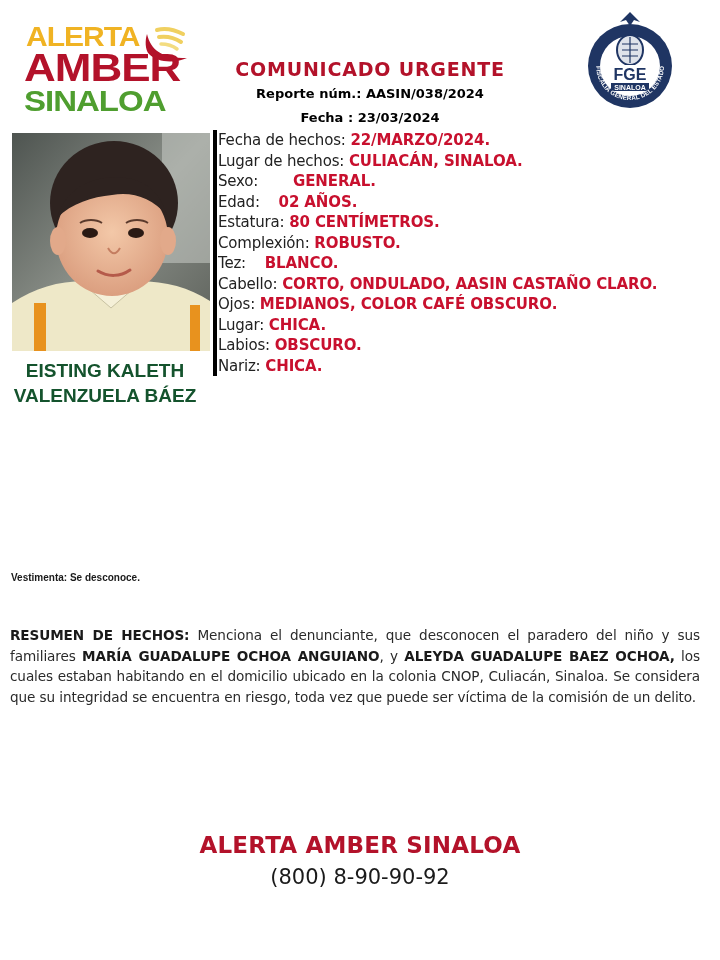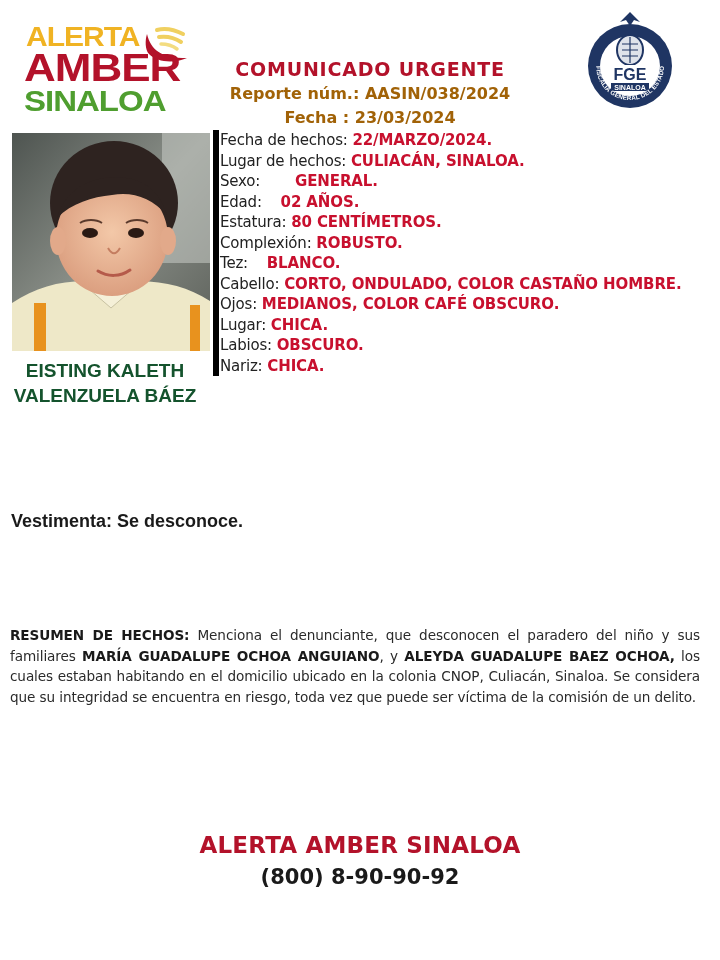--- a/index.html
+++ b/index.html
@@ -10,49 +10,49 @@
     .logo { position: absolute; left: 18px; top: 18px; width: 180px; height: 100px; }
     .logo .w { position: absolute; font-family: "Liberation Sans", sans-serif; font-weight: 900; line-height: 1; letter-spacing: -1px; transform-origin: left top; }
     .logo .alerta { left: 8px; top: 4px; font-size: 30px; color: #f0b323; transform: scaleY(0.95); }
     .logo .amber { left: 6px; top: 30px; font-size: 44px; color: #b3122a; transform: scaleY(0.88); }
     .logo .sinaloa { left: 6px; top: 68px; font-size: 33px; color: #4f9e2f; transform: scaleY(0.9); }
     .logo svg { position: absolute; left: 125px; top: 6px; }
 
     
     .hdr { position: absolute; left: 210px; top: 32px; width: 320px; text-align: center; font-family: "DejaVu Sans", sans-serif; margin-top: 24px; }
     .hdr .title { font-size: 19px; font-weight: bold; color: #b3122a; letter-spacing: 0.8px; line-height: 26px; }
-    .hdr .line { font-size: 16px; font-weight: bold; color: #a16207; line-height: 24px; }
+    .hdr .line { font-size: 13px; font-weight: bold; color: #000000; line-height: 24px; }
 
     
     .seal { position: absolute; left: 580px; top: 8px; width: 100px; height: 104px; }
 
     
     .photo { position: absolute; left: 12px; top: 133px; width: 198px; height: 218px; overflow: hidden; background: #6b7066; }
     .name { position: absolute; left: 0; top: 358px; width: 210px; text-align: center; font-family: "Liberation Sans", sans-serif; font-weight: bold; font-size: 19px; line-height: 25px; color: #14532d; }
 
     
-    .details { position: absolute; left: 213px; top: 130px; width: 505px; font-family: "DejaVu Sans", sans-serif; font-size: 15px; line-height: 20.5px; border-left: 6px solid #000000; padding-left: 1px; }
+    .details { position: absolute; left: 213px; top: 130px; width: 505px; font-family: "DejaVu Sans", sans-serif; font-size: 15px; line-height: 20.5px; border-left: 4px solid #000000; padding-left: 1px; }
     .row { white-space: nowrap; }
     .row .lbl { color: #222; letter-spacing: -0.2px; }
     .row .val { color: #c8102e; font-weight: bold; letter-spacing: -0.1px; }
     .gap1 { display: inline-block; width: 30px; }
     .gap2 { display: inline-block; width: 14px; }
     .gap3 { display: inline-block; width: 14px; }
 
     
-    .vest { position: absolute; left: 11px; top: 511px; font-family: "Liberation Sans", sans-serif; font-weight: bold; font-size: 18px; color: #1a1a1a; }
+    .vest { position: absolute; left: 11px; top: 572px; font-family: "Liberation Sans", sans-serif; font-weight: bold; font-size: 10px; color: #1a1a1a; }
 
     
     .resumen { position: absolute; left: 10px; top: 625px; width: 690px; font-family: "DejaVu Sans", sans-serif; font-size: 13.6px; line-height: 20.5px; color: #2a2a2a; text-align: justify; letter-spacing: -0.1px; }
     .resumen b { color: #1a1a1a; }
 
     
     .footer { position: absolute; left: 0; top: 828px; width: 720px; text-align: center; }
     .footer .ft { font-family: "DejaVu Sans", sans-serif; font-size: 23px; font-weight: bold; color: #b3122a; line-height: 34px; letter-spacing: 0.2px; }
-    .footer .ph { font-family: "DejaVu Sans", sans-serif; font-size: 21px; font-weight: bold; color: #1a1a1a; line-height: 31px; }
+    .footer .ph { font-family: "DejaVu Sans", sans-serif; font-size: 21px; font-weight: normal; color: #1a1a1a; line-height: 31px; }
   </style>
 </head>
 <body>
 
 <div class="logo">
   <span class="w alerta">ALERTA</span>
   <span class="w amber">AMBER</span>
   <span class="w sinaloa">SINALOA</span>
   <svg width="50" height="55" viewBox="0 0 50 55">
     <path d="M4 10 C8 26 18 34 44 34 C30 40 14 38 6 30 C2 26 2 16 4 10 Z" fill="#b3122a"></path>
@@ -166,21 +166,21 @@
   <div class="row">
     <span class="lbl">Complexión:</span>
     <span class="val">ROBUSTO.</span>
   </div>
   <div class="row">
     <span class="lbl">Tez:</span><span class="gap3"></span>
     <span class="val">BLANCO.</span>
   </div>
   <div class="row">
     <span class="lbl">Cabello:</span>
-    <span class="val">CORTO, ONDULADO, COLOR CASTAÑO HOMBRE.</span>
+    <span class="val">CORTO, ONDULADO, AASIN CASTAÑO CLARO.</span>
   </div>
   <div class="row">
     <span class="lbl">Ojos:</span>
     <span class="val">MEDIANOS, COLOR CAFÉ OBSCURO.</span>
   </div>
   <div class="row">
     <span class="lbl">Lugar:</span>
     <span class="val">CHICA.</span>
   </div>
   <div class="row">

